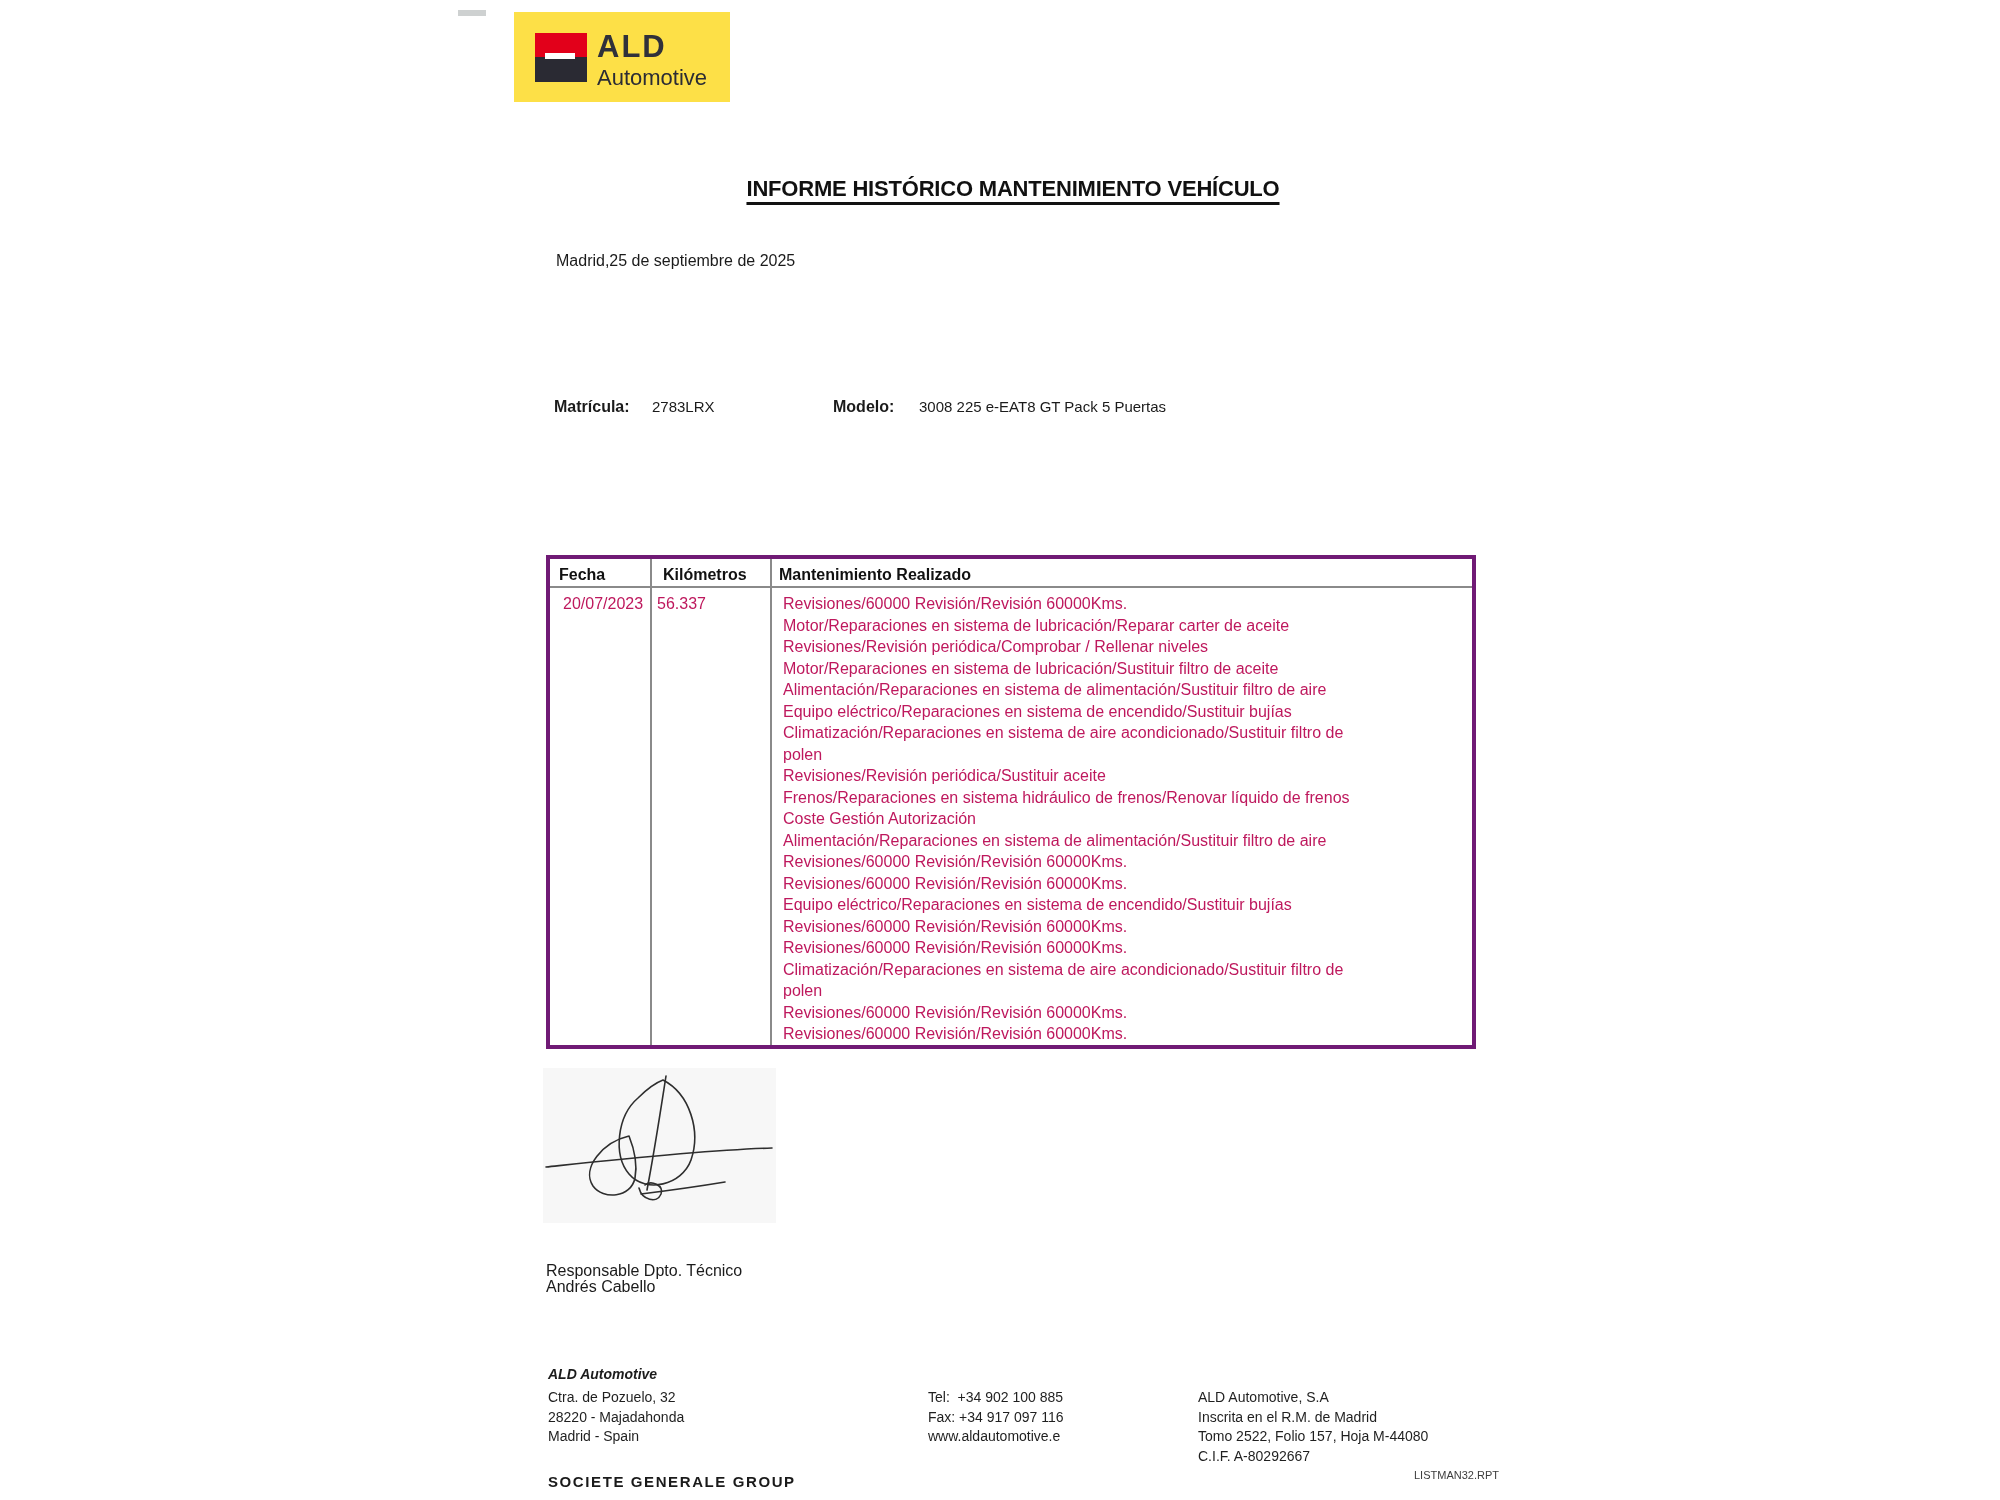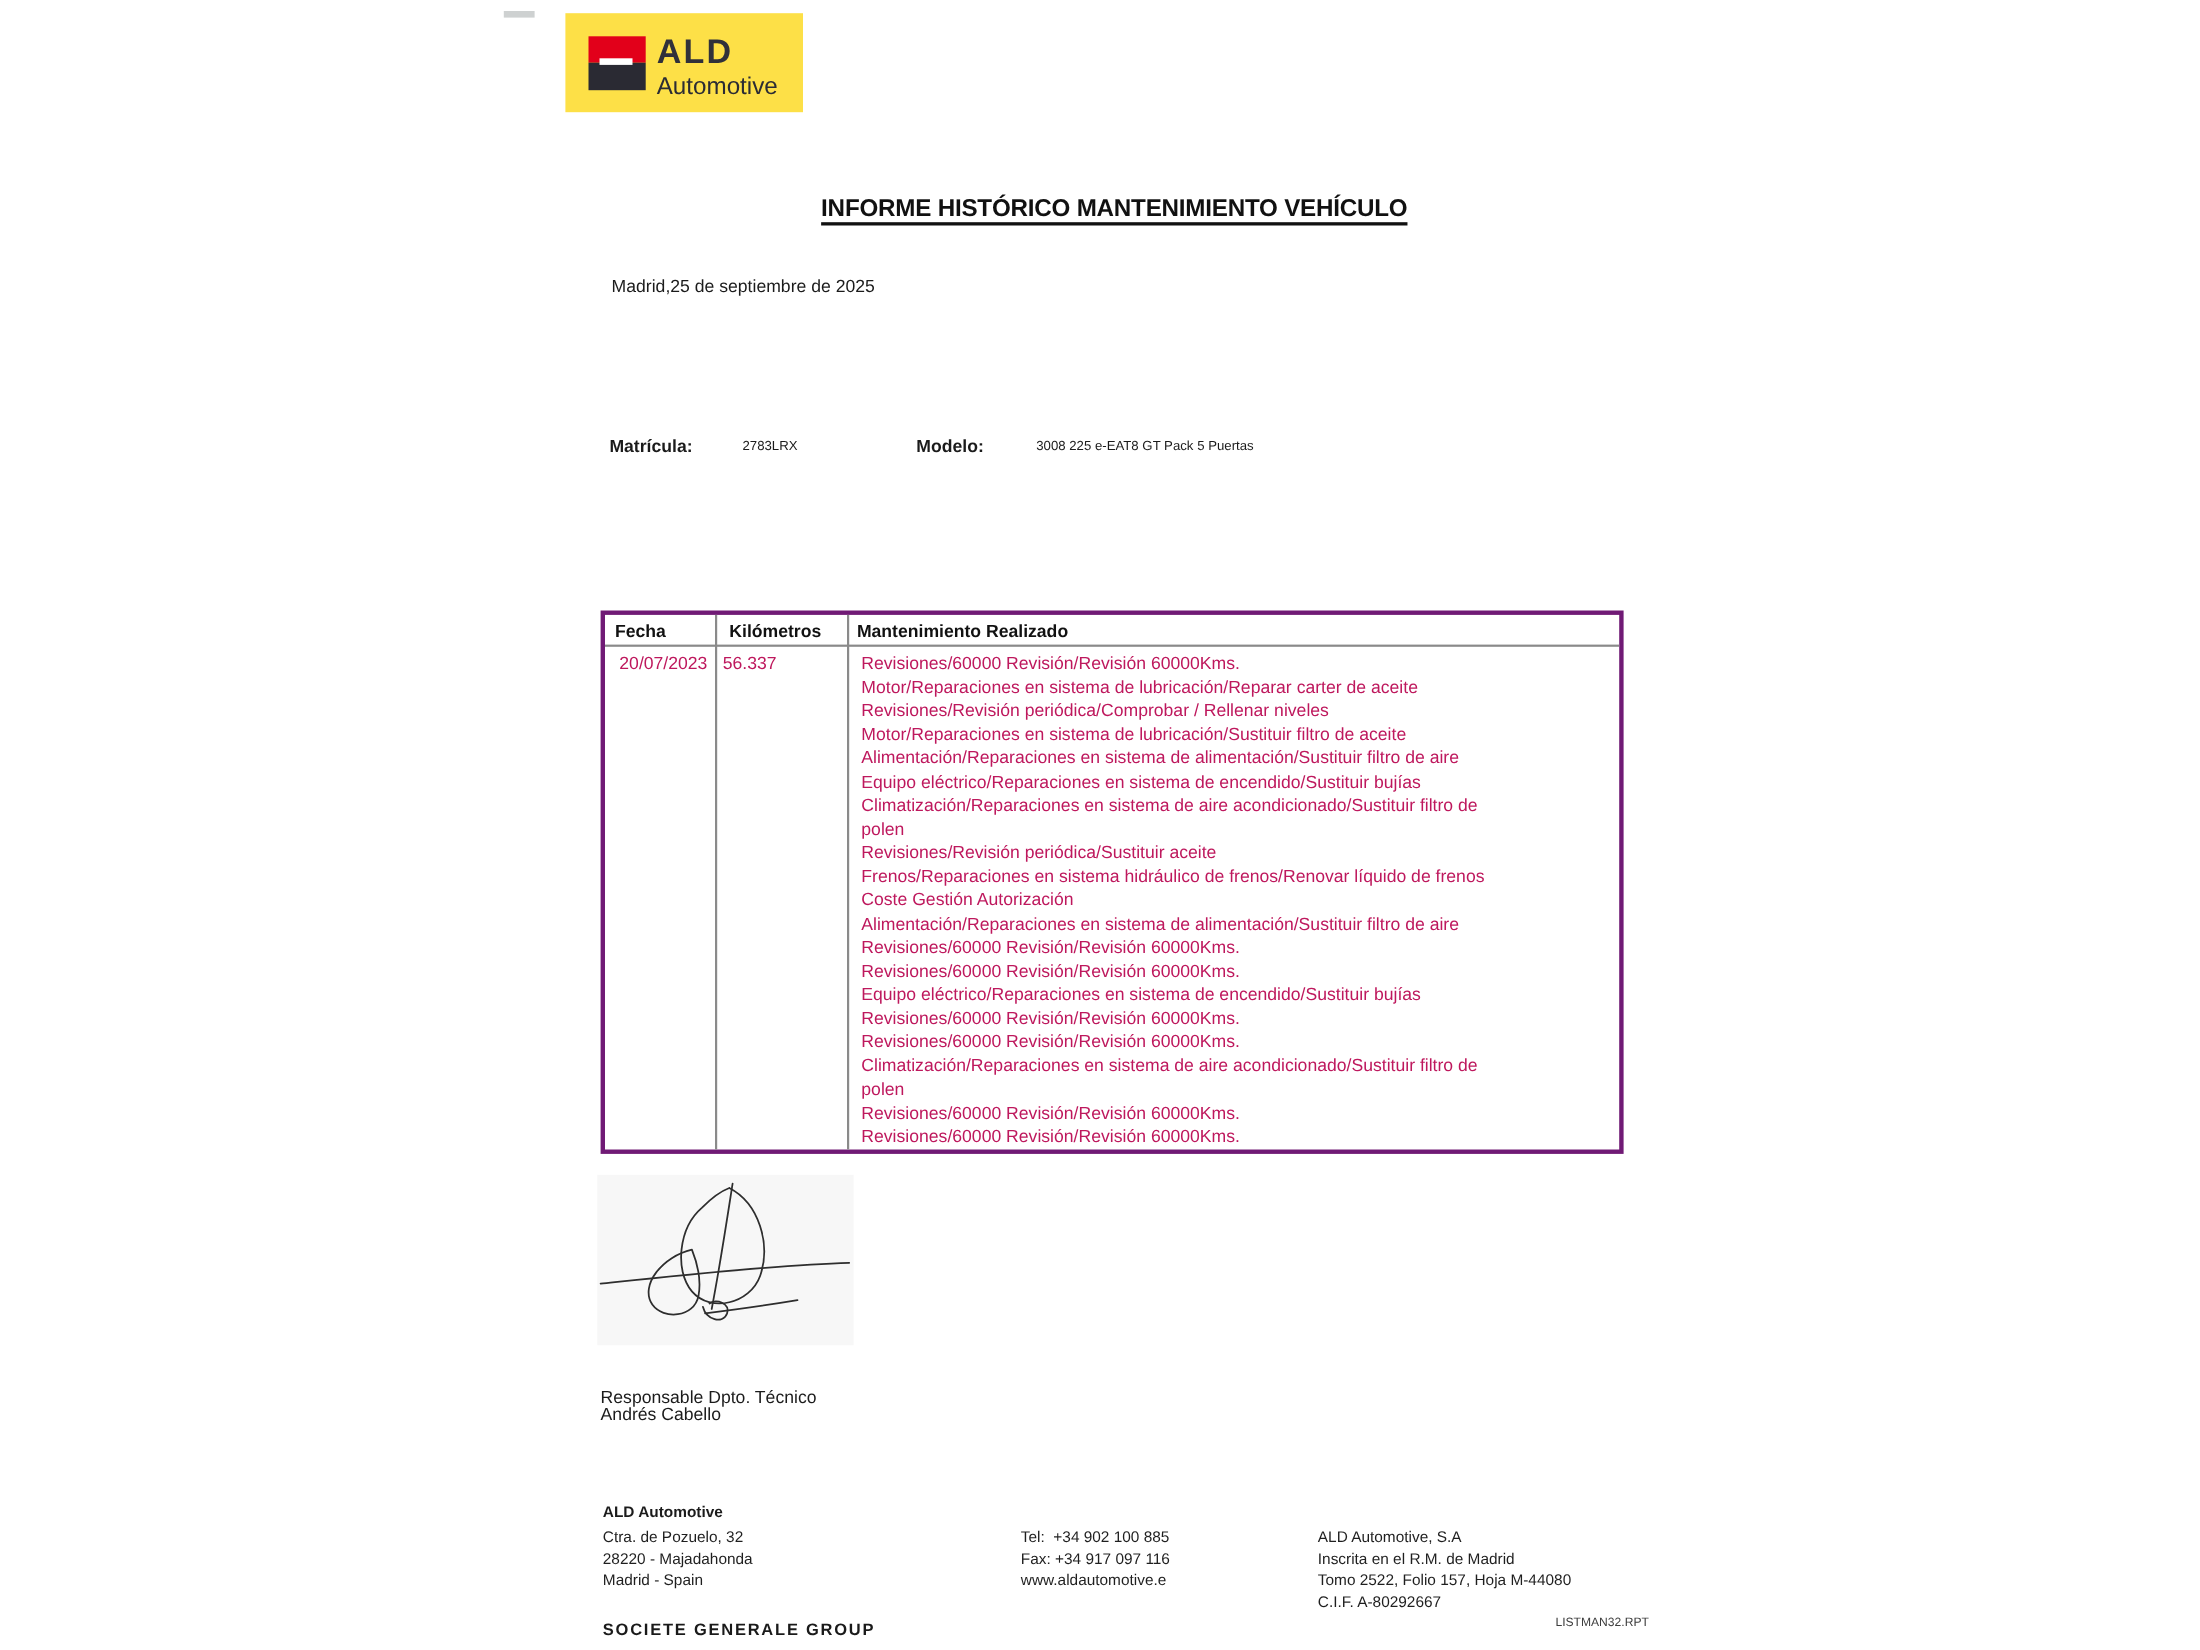--- a/index.html
+++ b/index.html
@@ -21,21 +21,21 @@
   .logo-auto{left:83px; top:53px; font-size:22px; color:#2b2c34;}
 
   
   .title{left:513px; top:176px; width:1000px; text-align:center; font-size:22px; font-weight:bold;
          letter-spacing:-0.2px; color:#111;
          text-decoration:underline; text-decoration-thickness:2.5px; text-underline-offset:6px;}
   .dateline{left:556px; top:252px; font-size:16px;}
 
   
   .veh-label{font-weight:bold; font-size:16px;}
-  .veh-value{font-size:12px;margin-left:23px;}
+  .veh-value{font-size:15px;}
   .m-label{left:554px; top:398px;}
   .m-value{left:652px; top:398px;}
   .mo-label{left:833px; top:398px;}
   .mo-value{left:919px; top:398px;}
 
   
   .mtable{left:546px; top:555px; width:922px; height:486px; border:4px solid #701a75; background:#fff;}
   .sep{position:absolute; top:0; bottom:0; width:2px; background:#8a8a8a;}
   .sep1{left:100px;} .sep2{left:220px;}
   .th-underline{position:absolute; left:0; right:0; top:27px; height:2px; background:#8a8a8a;}
@@ -44,21 +44,21 @@
   .cell{position:absolute; top:34px; font-size:16px; line-height:21.5px; white-space:nowrap; color:#be185d;}
   .cell-fecha{left:13px;} .cell-km{left:107px;} .cell-lines{left:233px; right:6px;}
   .mline{height:21.5px; white-space:pre;}
 
   
   .sig-box{left:543px; top:1068px; width:233px; height:155px; background:#f7f7f7;}
   .sig-name{left:546px; top:1240px; font-size:16px; font-weight:normal;margin-top:38px;}
   .sig-role{left:546px; top:1262px; font-size:16px;}
 
   
-  .ft-company{left:548px; top:1366px; font-size:14px; font-weight:bold;}
+  .ft-company{left:548px; top:1366px; font-size:14px; font-weight:bold;font-style:italic;}
   .ft-col{font-size:14px; line-height:19.5px; color:#1f1f1f;}
   .ft-address{left:548px; top:1388px;}
   .ft-contact{left:928px; top:1388px;}
   .ft-legal{left:1198px; top:1388px;}
   .ft-line{white-space:pre;}
   .ft-group{left:548px; top:1473px; font-size:15px; font-weight:bold; letter-spacing:1.6px; color:#1a1a1a;}
   .ft-ref{left:1368px; top:1469px; font-size:11px; color:#3d3d3d;padding-left:46px;}
 </style>
 </head>
 <body>

